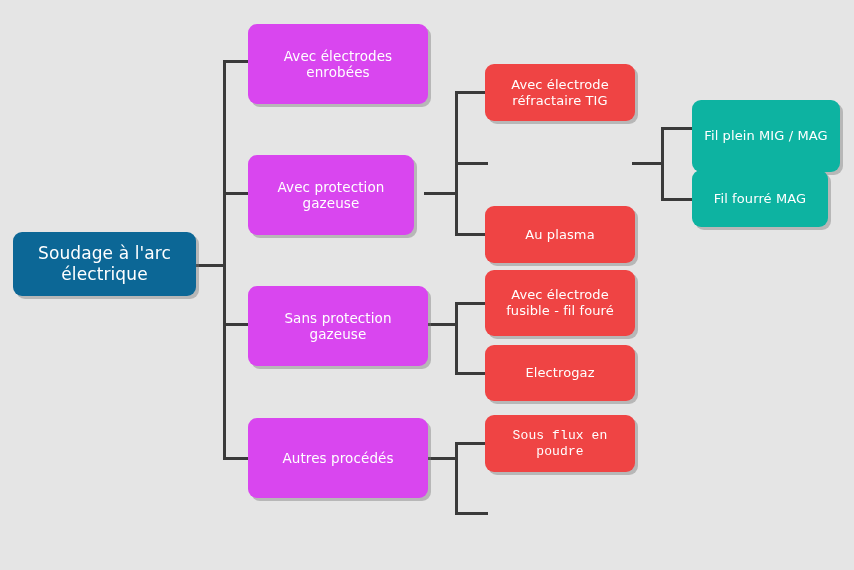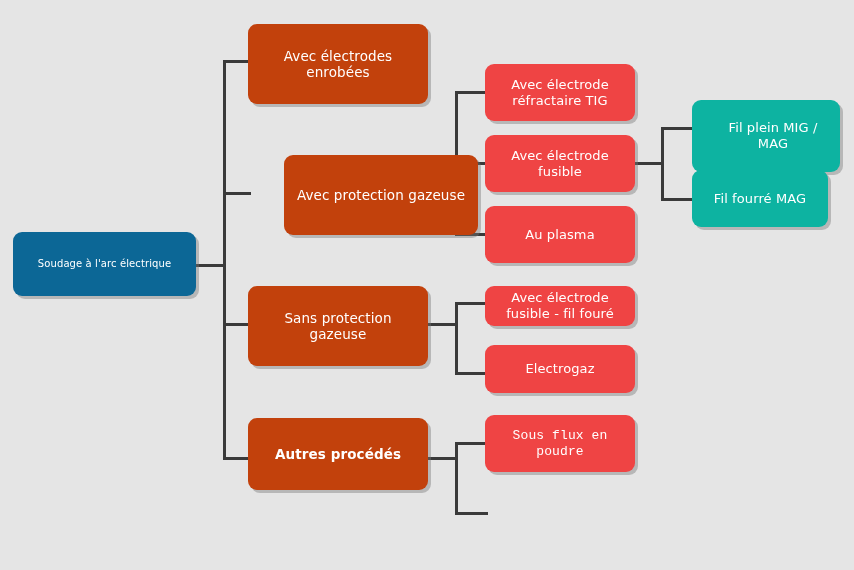--- a/index.html
+++ b/index.html
@@ -39,24 +39,24 @@
     letter-spacing: 0.1px;
     box-shadow: 3px 3px 0 rgba(120,120,120,0.42);
     user-select: none;
   }
   .node .label {
     display: block;
     width: 100%;
   }
   .level-root {
     background: #0c6796;
-    font-size: 10px;
+    font-size: 17px;
   }
   .level-1 {
-    background: #c2410c;
+    background: #d946ef;
     font-size: 13.5px;
   }
   .level-2 {
     background: #ef4444;
     font-size: 13px;
   }
   .level-3 {
     background: #0db3a1;
     font-size: 13px;
   }
@@ -94,51 +94,48 @@
   <div class="conn h" style="left:455px; top:442px; width:33px;"></div>
   <div class="conn h" style="left:455px; top:512px; width:33px;"></div>
 
   <div class="node level-root" style="left:13px; top:232px; width:183px; height:64px;">
     <span class="label">Soudage à l'arc électrique</span>
   </div>
 
   <div class="node level-1" style="left:248px; top:24px; width:180px; height:80px;">
     <span class="label">Avec électrodes enrobées</span>
   </div>
-  <div class="node level-1" style="left:248px; top:155px; width:194px; height:80px;margin-left:36px;">
+  <div class="node level-1" style="left:248px; top:155px; width:166px; height:80px;">
     <span class="label">Avec protection gazeuse</span>
   </div>
   <div class="node level-1" style="left:248px; top:286px; width:180px; height:80px;text-align:center;">
     <span class="label">Sans protection gazeuse</span>
   </div>
-  <div class="node level-1" style="left:248px; top:418px; width:180px; height:72px;font-weight:bold;">
+  <div class="node level-1" style="left:248px; top:418px; width:180px; height:80px;">
     <span class="label">Autres procédés</span>
   </div>
 
   <div class="node level-2" style="left:485px; top:64px; width:150px; height:57px;">
     <span class="label">Avec électrode réfractaire TIG</span>
   </div>
-  <div class="node level-2" style="left:485px; top:135px; width:150px; height:57px;">
-    <span class="label">Avec électrode fusible</span>
-  </div>
   <div class="node level-2" style="left:485px; top:206px; width:150px; height:57px;">
     <span class="label">Au plasma</span>
   </div>
 
-  <div class="node level-2" style="left:485px; top:286px; width:150px; height:40px;">
+  <div class="node level-2" style="left:485px; top:270px; width:150px; height:66px;">
     <span class="label">Avec électrode fusible - fil fouré</span>
   </div>
-  <div class="node level-2" style="left:485px; top:345px; width:150px; height:48px;justify-content:center;">
+  <div class="node level-2" style="left:485px; top:345px; width:150px; height:56px;justify-content:center;">
     <span class="label">Electrogaz</span>
   </div>
 
   <div class="node level-2" style="left:485px; top:415px; width:150px; height:57px;font-family:Liberation Mono, monospace;">
     <span class="label">Sous flux en poudre</span>
   </div>
 
-  <div class="node level-3" style="left:692px; top:100px; width:148px; height:72px;padding-left:24px;">
+  <div class="node level-3" style="left:692px; top:100px; width:148px; height:72px;">
     <span class="label">Fil plein MIG / MAG</span>
   </div>
   <div class="node level-3" style="left:692px; top:170px; width:136px; height:57px;">
     <span class="label">Fil fourré MAG</span>
   </div>
 
 </div>
 
 </body></html>

